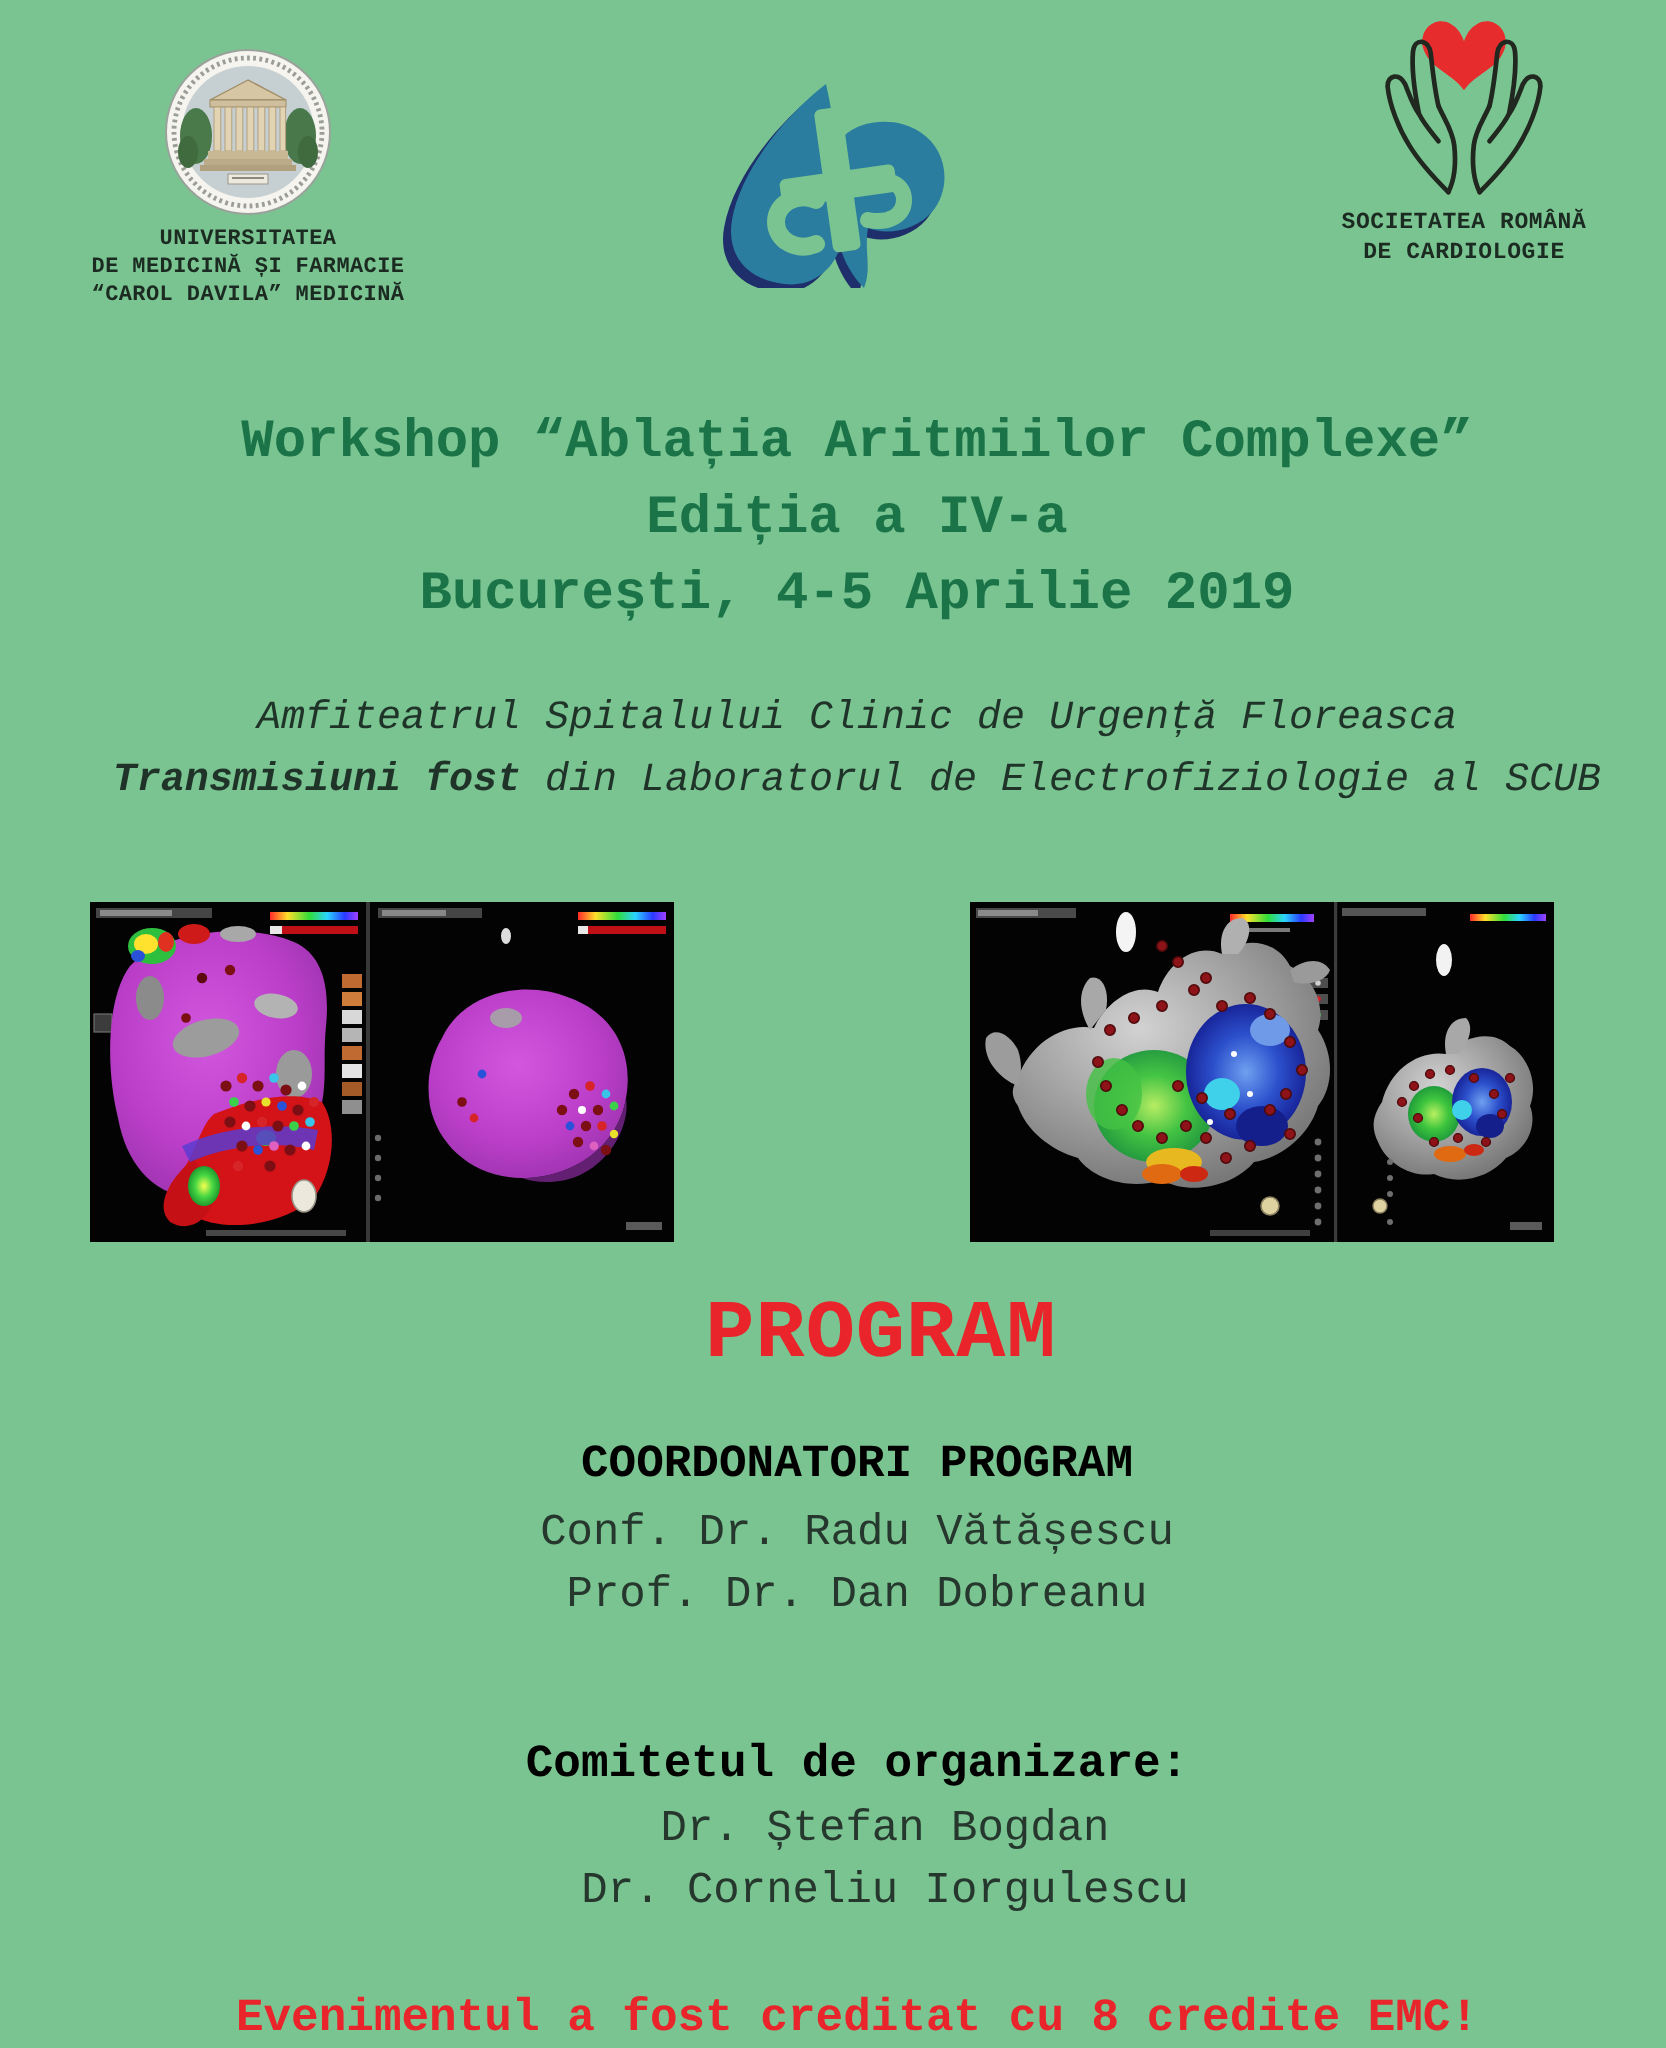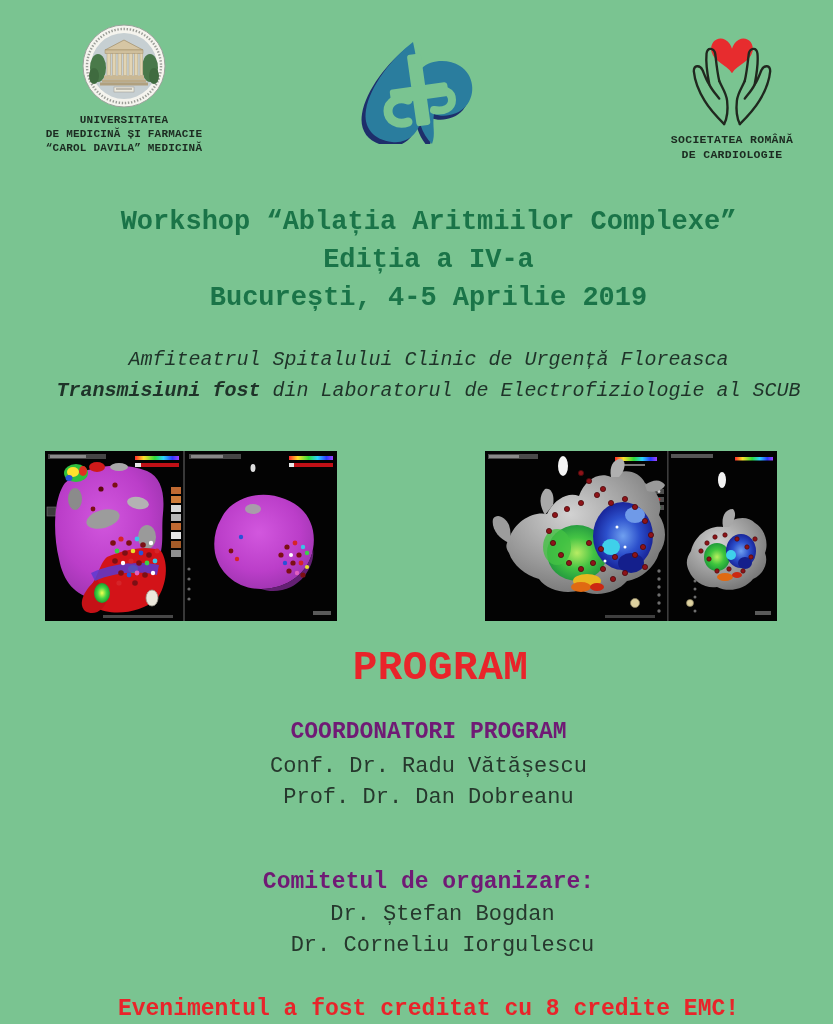--- a/index.html
+++ b/index.html
@@ -6,35 +6,35 @@
   .poster{
     position:relative;width:833px;height:1024px;background:#7ac491;
     font-family:Liberation Mono, monospace;overflow:hidden;margin:0 auto;
   }
   .abs{position:absolute;}
   .centered{left:0;right:0;text-align:center;padding-left:24px;}
   
   .umf-block{left:26px;top:24px;width:196px;text-align:center;}
   .umf-text{margin-top:5px;font-size:11px;font-weight:700;line-height:14px;color:#1c2b21;letter-spacing:.2px;}
   .scub-logo{left:356px;top:30px;}
-  .src-block{left:642px;top:32px;width:180px;text-align:center;}
+  .src-block{left:642px;top:4px;width:180px;text-align:center;}
   .src-text{margin-top:4px;font-size:11.5px;font-weight:700;line-height:15px;color:#1c2b21;letter-spacing:.3px;}
   svg{display:block;margin:0 auto;}
   
   .title{top:203px;font-size:27px;font-weight:700;line-height:38px;color:#1a7448;}
   
   .venue{top:344px;font-size:20px;font-style:italic;line-height:31px;color:#1f3329;}
   .venue b{font-weight:700;}
   
   .map{position:absolute;top:451px;width:292px;height:170px;}
   .map.left{left:45px;}
   .map.right{left:485px;}
   
   .program-heading{top:645px;font-size:41px;font-weight:700;letter-spacing:.5px;color:#e9242a;margin-left:24px;}
-  .sec-heading{font-size:23px;font-weight:700;color:#701a75;}
+  .sec-heading{font-size:23px;font-weight:700;color:#000000;}
   .coord-heading{top:719px;}
   .names{font-size:22px;line-height:31px;color:#26382d;}
   .coord-names{top:751px;}
   .committee-heading{top:869px;}
   .committee-names{top:899px;margin-left:28px;}
   .credit{top:996px;font-size:23px;font-weight:700;color:#e9242a;}
 </style>
 </head>
 <body>
 

